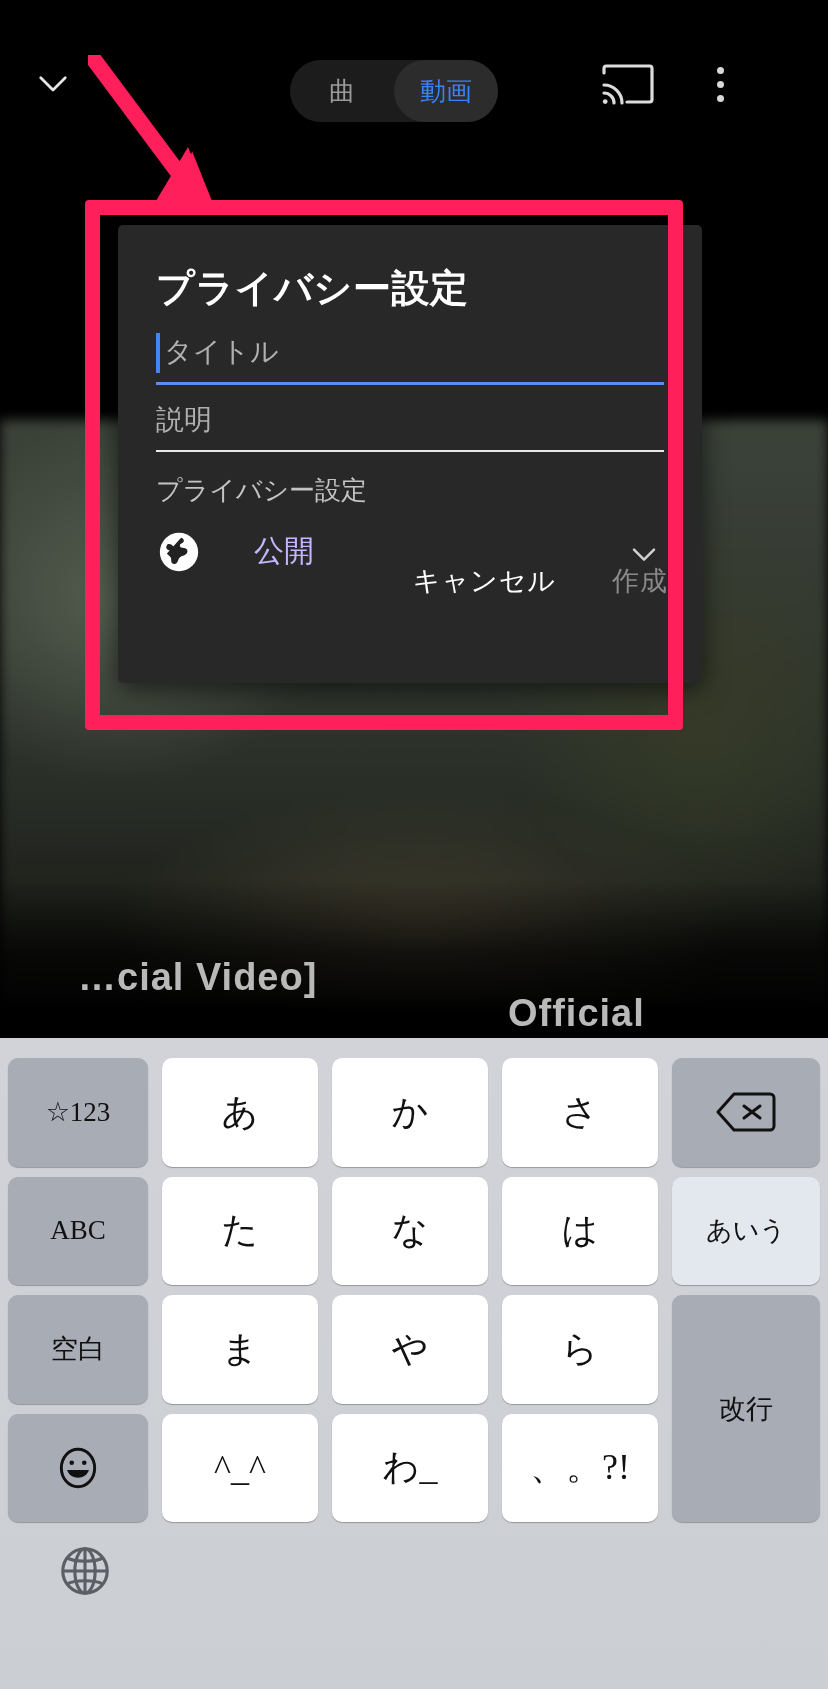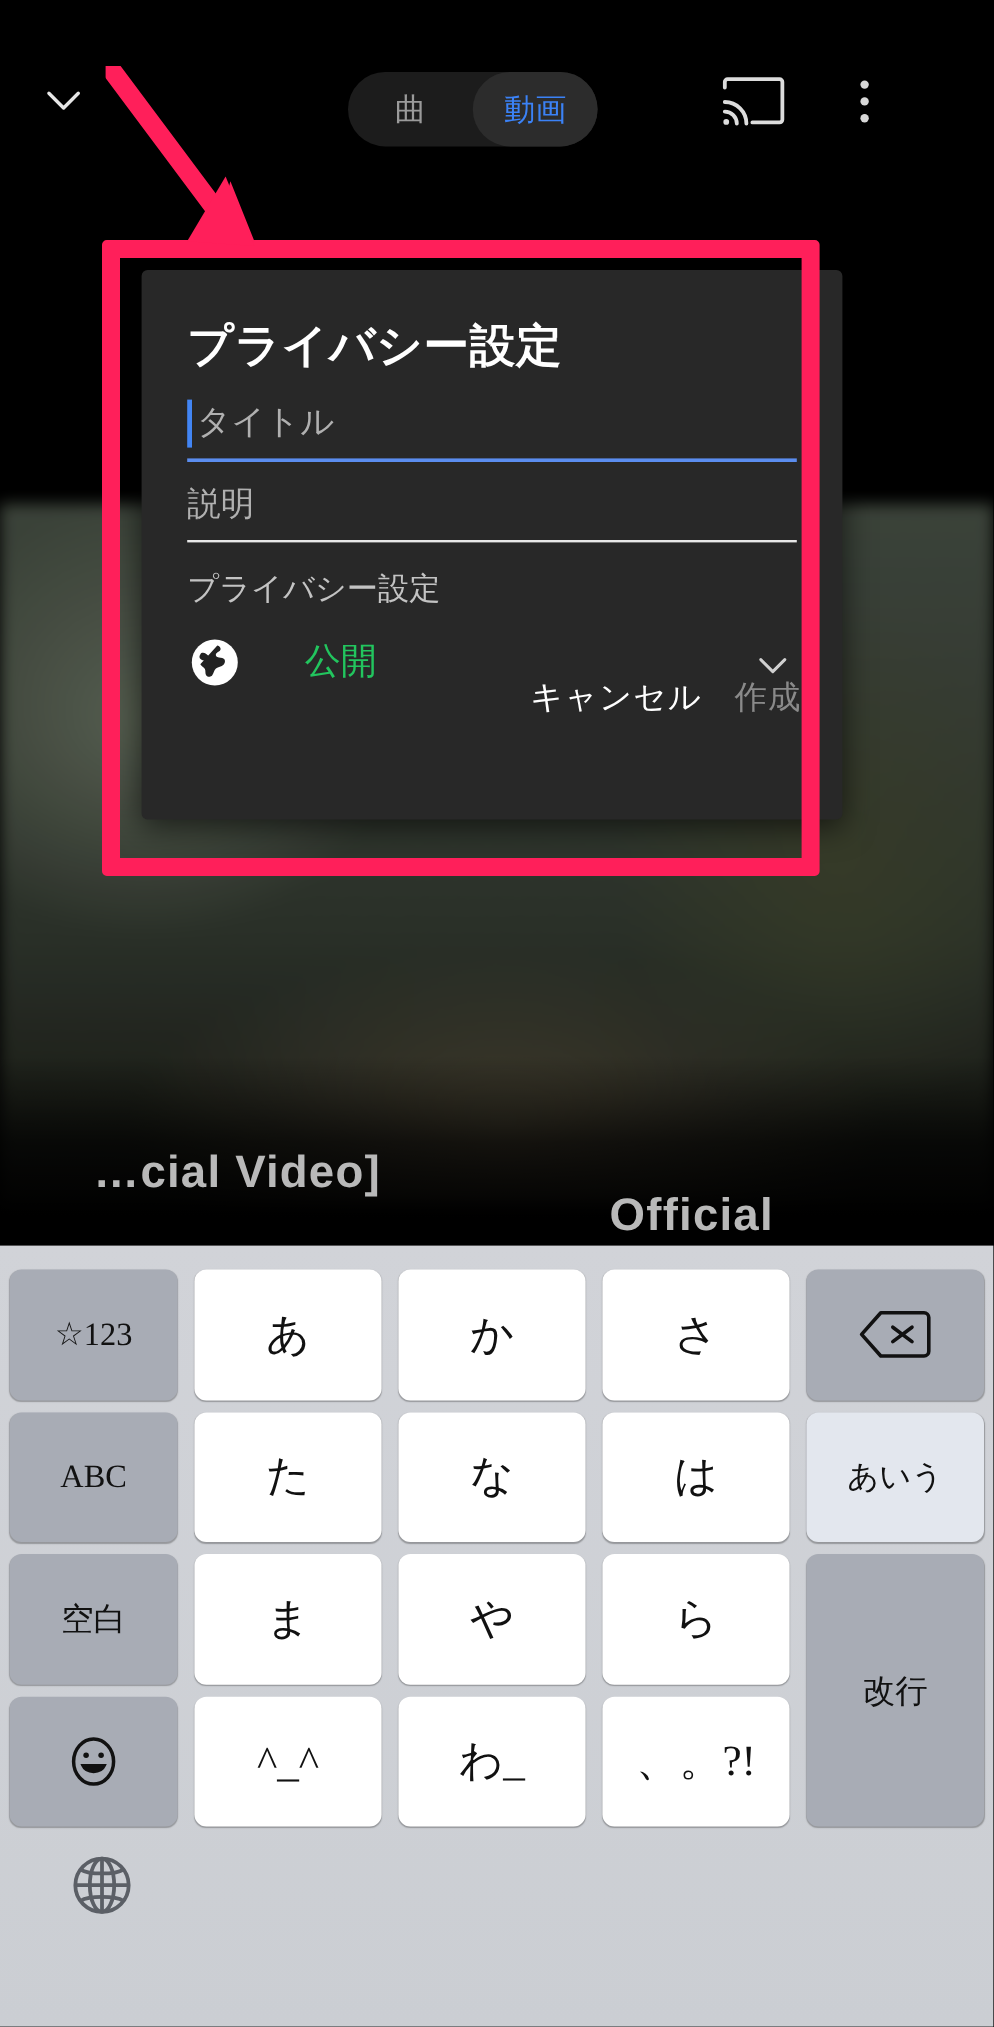--- a/index.html
+++ b/index.html
@@ -60,25 +60,25 @@
   .f-title .caret{position:absolute;left:0;top:-2px;width:4px;height:40px;background:#4285f4;}
   .f-title .rule{top:47px;background:#5b8def;height:3px;}
   .f-desc{top:178px;}
   .f-desc .rule{top:47px;background:#e8e8e8;}
 
   .priv-label{position:absolute;left:38px;top:248px;font-size:26px;color:#c3c3c3;}
 
   .priv-row{position:absolute;left:38px;top:300px;width:508px;height:56px;cursor:pointer;}
   .globe{position:absolute;left:0;top:4px;width:46px;height:46px;}
   .globe svg{width:46px;height:46px;display:block;}
-  .priv-val{position:absolute;left:98px;top:6px;font-size:30px;color:#22c55e;}
+  .priv-val{position:absolute;left:98px;top:6px;font-size:30px;color:#c4b5fd;}
   .priv-chev{position:absolute;right:0;top:8px;width:40px;height:40px;}
   .priv-chev svg{width:40px;height:40px;display:block;}
 
-  .dlg-actions{position:absolute;right:34px;bottom:84px;display:flex;align-items:center;gap:27px;}
+  .dlg-actions{position:absolute;right:34px;bottom:84px;display:flex;align-items:center;gap:56px;}
   .dlg-actions .btn{font-size:27px;letter-spacing:1px;cursor:pointer;background:none;border:0;padding:0;
         font-family:inherit;}
   .btn-cancel{color:#ffffff;}
   .btn-create{color:#8a8a8a;}
 
   
   .anno-box{position:absolute;left:85px;top:200px;width:598px;height:530px;
       border:15px solid #ff1f5a;border-radius:4px;box-sizing:border-box;pointer-events:none;}
   .anno-arrow{position:absolute;left:88px;top:55px;width:130px;height:160px;pointer-events:none;}
   .anno-arrow svg{width:130px;height:160px;display:block;}

